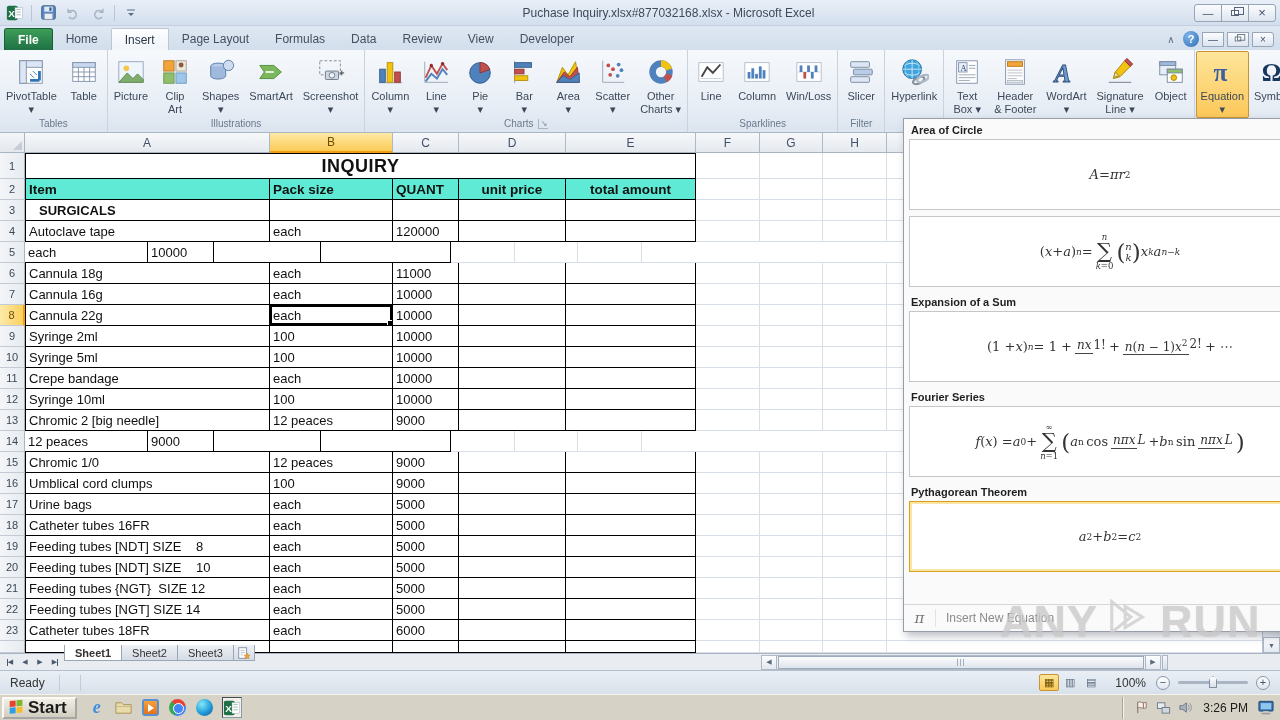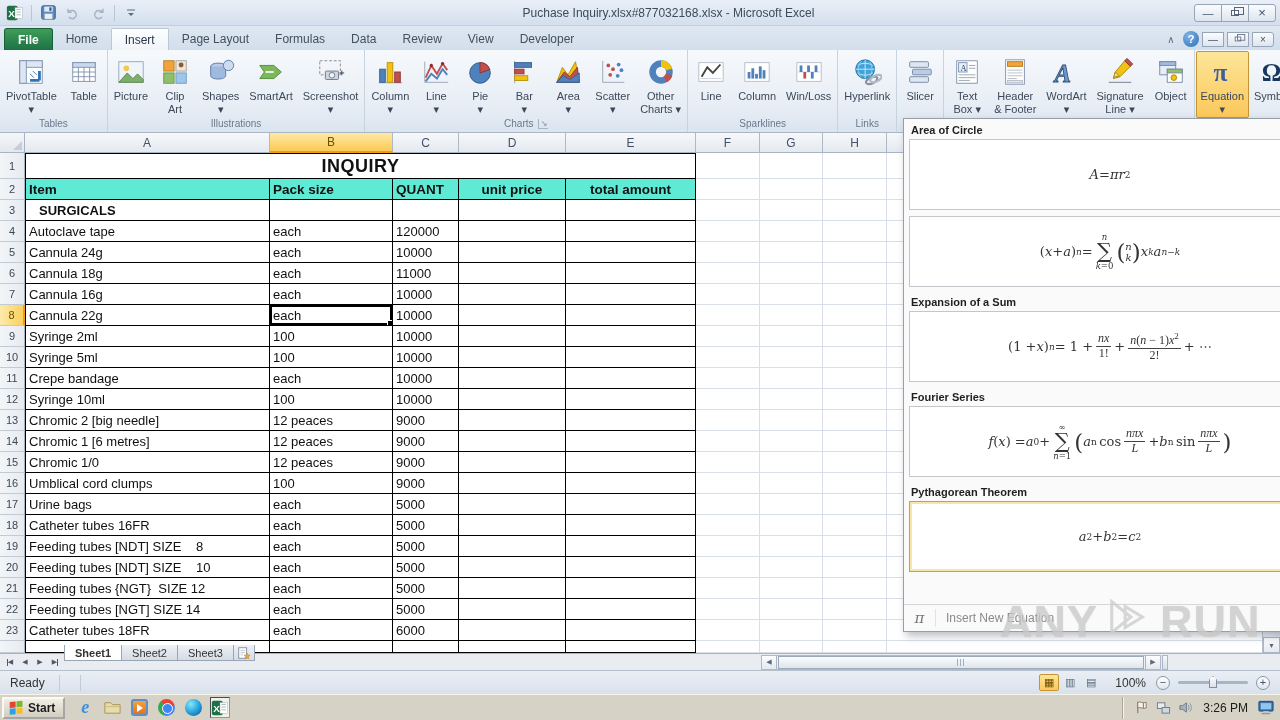--- a/index.html
+++ b/index.html
@@ -93,21 +93,21 @@
   .eqpanel { position:absolute; left:903px; top:118px; width:431px; height:514px; background:#fafafa;
     border:1px solid #979ea8; box-shadow:3px 4px 8px rgba(60,70,90,0.35); z-index:30; }
   .eqlist { position:absolute; left:0; top:0; right:17px; bottom:27px; padding:2px 4px; overflow:hidden; }
   .eq-head { height:17px; font-size:11px; font-weight:bold; color:#1f1f1f; padding:3px 3px 0 3px; }
   .eq-box { height:71px; margin:1px 1px 6px 1px; border:1px solid #c3c7cc; background:#fff;
     display:flex; align-items:center; justify-content:center;
     font-family:"DejaVu Serif",serif; font-size:13px; color:#333; }
   .eq-box.eqsel { border:1px solid #d8a01d; outline:2px solid #f9e6a4; outline-offset:-3px; }
   .eq-box i { font-style:italic; }
   sup,sub { font-size:9px; }
-  .frac { display:inline-flex; flex-direction:column; align-items:center; vertical-align:middle; margin:0 3px; font-size:12px; line-height:1.15;font-family:Liberation Serif, serif; }
+  .frac { display:inline-flex; flex-direction:row; vertical-align:middle; margin:0 3px; font-size:12px; line-height:1.15; }
   .frac > span:first-child { border-bottom:1px solid #444; padding:0 2px; }
   .bo { display:inline-flex; flex-direction:column; align-items:center; vertical-align:middle; margin:0 3px; line-height:1; }
   .bs { font-size:21px; } .bl { font-size:8.5px; }
   .stk { display:inline-flex; flex-direction:column; align-items:center; font-size:10px; line-height:1.1; vertical-align:middle; }
   .bigp { font-size:23px; font-weight:400; vertical-align:middle; }
   .eqscroll { position:absolute; right:0; top:0; width:17px; bottom:27px; background:#eef0f3; border-left:1px solid #c9ced6; }
   .eqs-btn { position:absolute; left:0; width:16px; height:15px; background:linear-gradient(#fdfdfe,#e3e9f0);
     border:1px solid #aab6c4; display:flex; align-items:center; justify-content:center; font-size:7px; color:#5a6a7c; }
   .eqthumb { position:absolute; left:0; top:17px; width:16px; height:235px; background:linear-gradient(90deg,#fbfcfd,#dfe5ec);
     border:1px solid #9daaba; border-radius:1px; }
@@ -156,21 +156,21 @@
     color:#45556a; font-size:11px; line-height:11px; display:flex; align-items:center; justify-content:center; }
   .ztrack { width:70px; height:3px; background:#a9b5c2; border-radius:2px; position:relative; margin:0 4px; }
   .zthumb { position:absolute; left:50%; top:-5px; margin-left:-4px; width:8px; height:12px;
     background:linear-gradient(#fdfefe,#d9e0e9); border:1px solid #7f90a4;
     clip-path:polygon(50% 0,100% 32%,100% 100%,0 100%,0 32%); }
 
   
   .taskbar { position:absolute; left:0; top:694px; width:1280px; height:26px; background:#d6d2c6;
     border-top:1px solid #f5f3ec; display:flex; align-items:center; }
   .startbtn { height:22px; margin-left:2px; display:flex; align-items:center; gap:3px; padding:0 8px 0 4px;
-    background:linear-gradient(#f1eee6,#d2cdc0); border:2px outset #fbf9f4; font-size:12px; font-weight:bold; color:#1b1b1b; }
+    background:linear-gradient(#f1eee6,#d2cdc0); border:2px outset #fbf9f4; font-size:17px; font-weight:bold; color:#1b1b1b; }
   .ql { display:flex; align-items:center; gap:7px; margin-left:10px; }
   .qlico { width:20px; height:20px; display:flex; align-items:center; justify-content:center; }
   .ic-ie { font-family:"Liberation Serif",serif; font-style:italic; font-weight:bold; font-size:18px; color:#3f8fdf; position:relative; }
   .ic-player { width:17px; height:17px; background:linear-gradient(#f6a23c,#e4711c); border:2px solid #5a8fd0;
     border-radius:3px; display:flex; align-items:center; justify-content:center; }
   .ic-player::after { content:""; border-left:6px solid #fff; border-top:4px solid transparent; border-bottom:4px solid transparent; margin-left:1px; }
   .ic-chrome { width:17px; height:17px; border-radius:50%;
     background:conic-gradient(from -40deg,#ea4335 0 120deg,#4285f4 0 240deg,#34a853 0 360deg); position:relative; }
   .ic-chrome::after { content:""; position:absolute; left:4px; top:4px; width:9px; height:9px; background:#4285f4;
     border:1.5px solid #fff; border-radius:50%; }
@@ -527,53 +527,53 @@
         </div>
         <div class="glabel">
           <span>Sparklines</span>
         </div>
       </div>
       <div class="rgroup">
         <div class="rbtns">
           <div class="rbtn">
             <div class="ricon">
               <svg viewBox="0 0 32 32">
+                <rect x="5" y="5" width="20" height="6" rx="1" fill="#dce6f4" stroke="#7a8aa0"></rect>
+                <rect x="8" y="13" width="20" height="6" rx="1" fill="#b9cde9" stroke="#7a8aa0"></rect>
+                <rect x="5" y="21" width="20" height="6" rx="1" fill="#dce6f4" stroke="#7a8aa0"></rect>
+              </svg>
+            </div>
+            <div class="rlab">
+              <div>Slicer</div>
+            </div>
+          </div>
+        </div>
+        <div class="glabel">
+          <span>Filter</span>
+        </div>
+      </div>
+      <div class="rgroup">
+        <div class="rbtns">
+          <div class="rbtn">
+            <div class="ricon">
+              <svg viewBox="0 0 32 32">
                 <circle cx="14" cy="13" r="10" fill="#3fa4dc" stroke="#1f6fa0"></circle>
                 <path d="M6 9c4-3 12-3 16 0M6 17c4 3 12 3 16 0M14 3v20M4 13h20" stroke="#cdeafa" fill="none"></path>
                 <path d="M9 5c-3 4-3 12 0 16M19 5c3 4 3 12 0 16" stroke="#8ccbeb" fill="none"></path>
                 <ellipse cx="21" cy="25" rx="6.5" ry="3.2" fill="none" stroke="#8893a0" stroke-width="2.4" transform="rotate(-24 21 25)"></ellipse>
                 <ellipse cx="25.5" cy="23" rx="6.5" ry="3.2" fill="none" stroke="#b0bac6" stroke-width="2.4" transform="rotate(-24 25.5 23)"></ellipse>
               </svg>
             </div>
             <div class="rlab">
               <div>Hyperlink</div>
             </div>
           </div>
         </div>
         <div class="glabel">
           <span>Links</span>
-        </div>
-      </div>
-      <div class="rgroup">
-        <div class="rbtns">
-          <div class="rbtn">
-            <div class="ricon">
-              <svg viewBox="0 0 32 32">
-                <rect x="5" y="5" width="20" height="6" rx="1" fill="#dce6f4" stroke="#7a8aa0"></rect>
-                <rect x="8" y="13" width="20" height="6" rx="1" fill="#b9cde9" stroke="#7a8aa0"></rect>
-                <rect x="5" y="21" width="20" height="6" rx="1" fill="#dce6f4" stroke="#7a8aa0"></rect>
-              </svg>
-            </div>
-            <div class="rlab">
-              <div>Slicer</div>
-            </div>
-          </div>
-        </div>
-        <div class="glabel">
-          <span>Filter</span>
         </div>
       </div>
       <div class="rgroup">
         <div class="rbtns">
           <div class="rbtn">
             <div class="ricon">
               <svg viewBox="0 0 32 32">
                 <rect x="5" y="4" width="22" height="24" fill="#fff" stroke="#8494ad"></rect>
                 <rect x="7" y="6" width="9" height="10" fill="#e8eef8" stroke="#8494ad"></rect>
                 <text x="9" y="14.5" font-size="9" fill="#2c4d75" font-family="serif">A</text>
@@ -726,21 +726,20 @@
           <div class="gc bb" style="width: 66px;">120000</div>
           <div class="gc bb" style="width: 107px;"></div>
           <div class="gc bb" style="width: 130px;"></div>
           <div class="gc lgt" style="width: 64px;"></div>
           <div class="gc lgt" style="width: 63px;"></div>
           <div class="gc lgt" style="width: 64px;"></div>
           <div class="gc gfill"></div>
         </div>
         <div class="grow" style="height: 21px;">
           <div class="gc rn">5</div>
-          <div class="gc bb bb-left c-item" style="width: 245px;">Cannula 24g</div>
           <div class="gc bb" style="width: 123px;">each</div>
           <div class="gc bb" style="width: 66px;">10000</div>
           <div class="gc bb" style="width: 107px;"></div>
           <div class="gc bb" style="width: 130px;"></div>
           <div class="gc lgt" style="width: 64px;"></div>
           <div class="gc lgt" style="width: 63px;"></div>
           <div class="gc lgt" style="width: 64px;"></div>
           <div class="gc gfill"></div>
         </div>
         <div class="grow" style="height: 21px;">
@@ -834,21 +833,20 @@
           <div class="gc bb" style="width: 66px;">9000</div>
           <div class="gc bb" style="width: 107px;"></div>
           <div class="gc bb" style="width: 130px;"></div>
           <div class="gc lgt" style="width: 64px;"></div>
           <div class="gc lgt" style="width: 63px;"></div>
           <div class="gc lgt" style="width: 64px;"></div>
           <div class="gc gfill"></div>
         </div>
         <div class="grow" style="height: 21px;">
           <div class="gc rn">14</div>
-          <div class="gc bb bb-left c-item" style="width: 245px;">Chromic 1 [6 metres]</div>
           <div class="gc bb" style="width: 123px;">12 peaces</div>
           <div class="gc bb" style="width: 66px;">9000</div>
           <div class="gc bb" style="width: 107px;"></div>
           <div class="gc bb" style="width: 130px;"></div>
           <div class="gc lgt" style="width: 64px;"></div>
           <div class="gc lgt" style="width: 63px;"></div>
           <div class="gc lgt" style="width: 64px;"></div>
           <div class="gc gfill"></div>
         </div>
         <div class="grow" style="height: 21px;">

